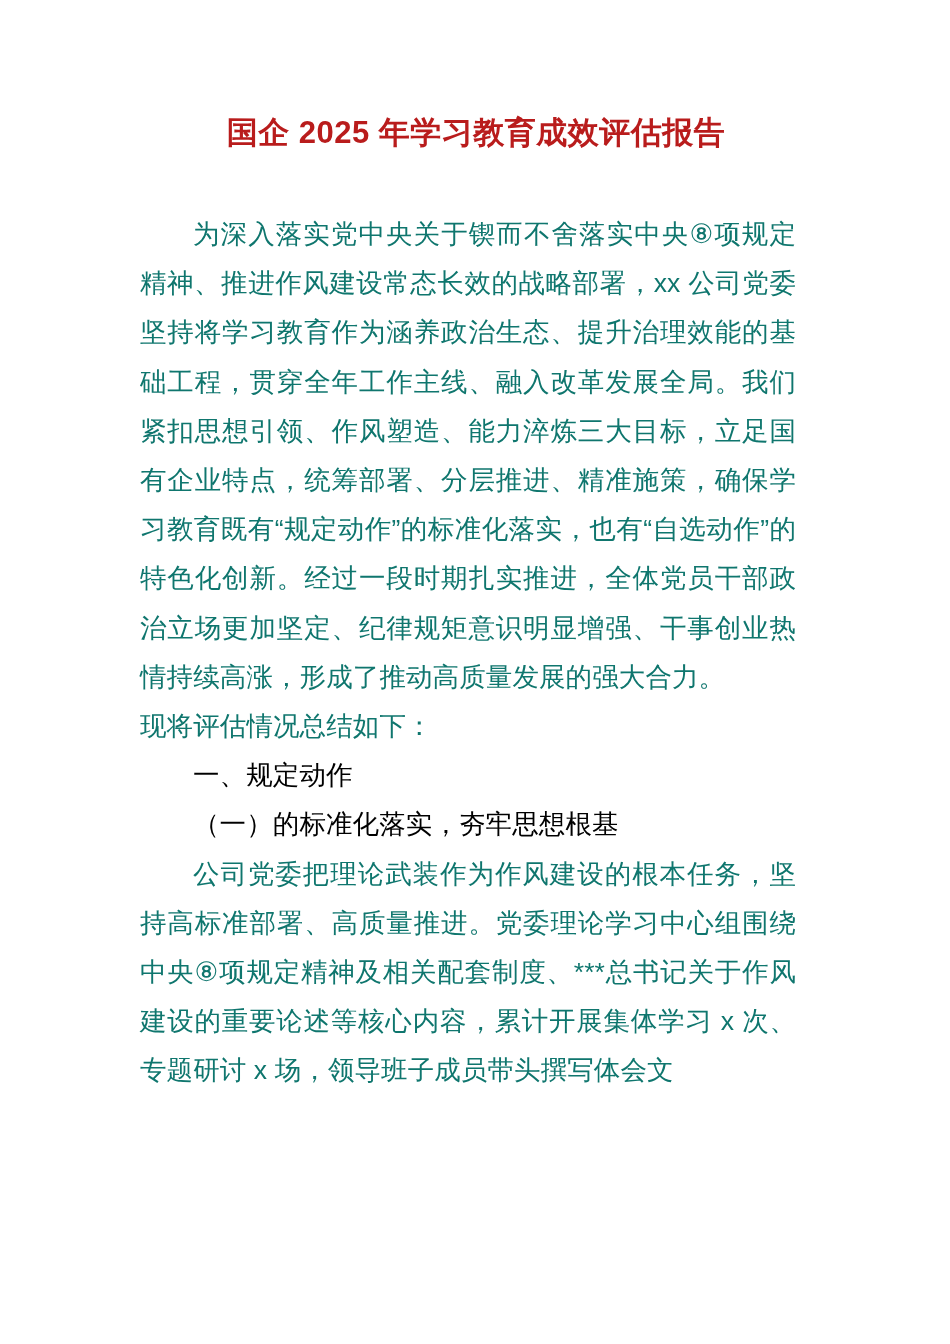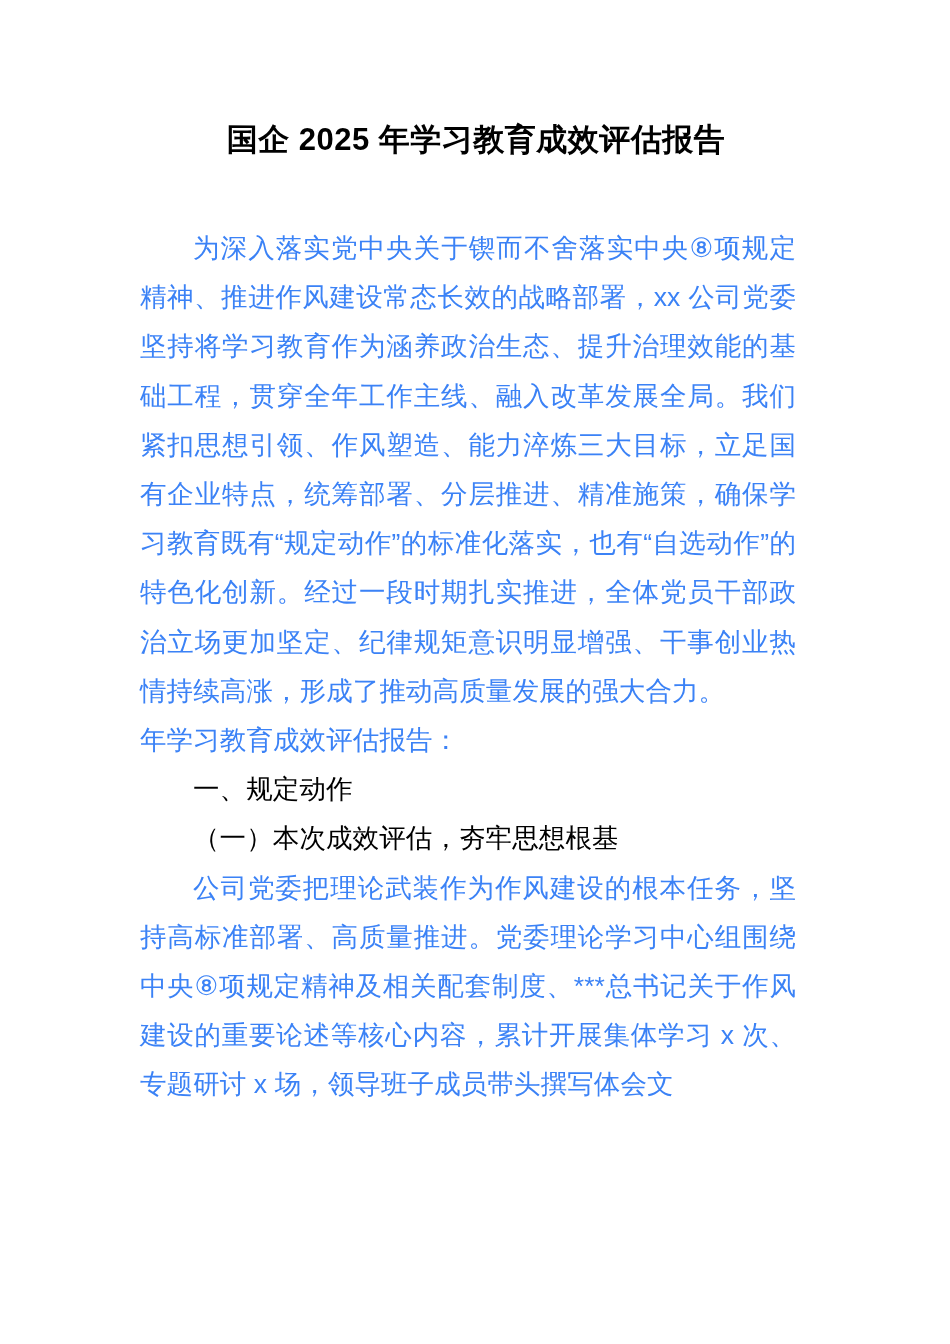--- a/index.html
+++ b/index.html
@@ -19,35 +19,35 @@
     position: absolute;
     left: 140px;
     top: 0;
     width: 672px;
   }
   .doc-title {
     font-family: "Liberation Sans", "DejaVu Sans", sans-serif;
     font-weight: bold;
     font-size: 31px;
     line-height: 40px;
-    color: #000000;
+    color: #b91c1c;
     text-align: center;
-    margin: 12px;
+    margin: 5px;
     padding-top: 108px;
     letter-spacing: 0.5px;
     white-space: nowrap;
   }
   .body-block {
     padding-top: 52px;
   }
   p.para {
     font-family: "Liberation Sans", "DejaVu Sans", sans-serif;
     font-size: 26.5px;
     line-height: 49.2px;
-    color: #3b82f6;
+    color: #0f766e;
     margin: 0 16px 0 0;
     text-align: justify;
     text-justify: inter-ideograph;
     text-indent: 53px;
     letter-spacing: 0.1px;
     word-break: break-all;
   }
   p.para.tight {
     text-indent: 0;
   }
@@ -68,23 +68,23 @@
 <div class="page">
   <div class="content">
 
     <h1 class="doc-title">国企 2025 年学习教育成效评估报告</h1>
 
     <div class="body-block">
 
       <p class="para">为深入落实党中央关于锲而不舍落实中央⑧项规定精神、推进作风建设常态长效的战略部署，xx 公司党委坚持将学习教育作为涵养政治生态、提升治理效能的基础工程，贯穿全年工作主线、融入改革发展全局。我们紧扣思想引领、作风塑造、能力淬炼三大目标，立足国有企业特点，统筹部署、分层推进、精准施策，确保学习教育既有“规定动作”的标准化落实，也有“自选动作”的特色化创新。经过一段时期扎实推进，全体党员干部政治立场更加坚定、纪律规矩意识明显增强、干事创业热情持续高涨，形成了推动高质量发展的强大合力。</p>
 
 
-      <p class="para tight">年学习教育成效评估报告：</p>
+      <p class="para tight">现将评估情况总结如下：</p>
 
       <p class="heading">一、规定动作</p>
 
-      <p class="heading">（一）本次成效评估，夯牢思想根基</p>
+      <p class="heading">（一）的标准化落实，夯牢思想根基</p>
 
       <p class="para">公司党委把理论武装作为作风建设的根本任务，坚持高标准部署、高质量推进。党委理论学习中心组围绕中央⑧项规定精神及相关配套制度、***总书记关于作风建设的重要论述等核心内容，累计开展集体学习 x 次、专题研讨 x 场，领导班子成员带头撰写体会文</p>
 
     </div>
   </div>
 </div>
 
 </body></html>

